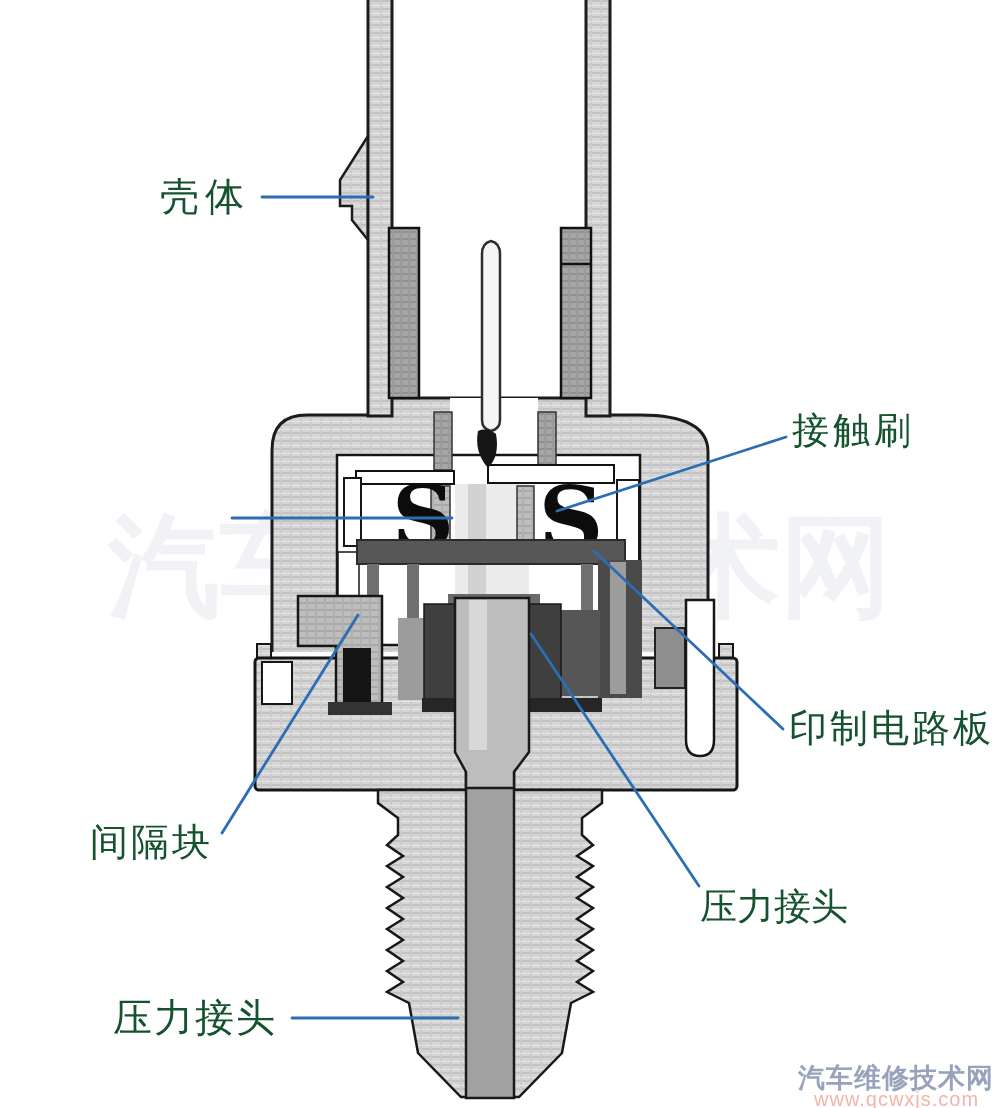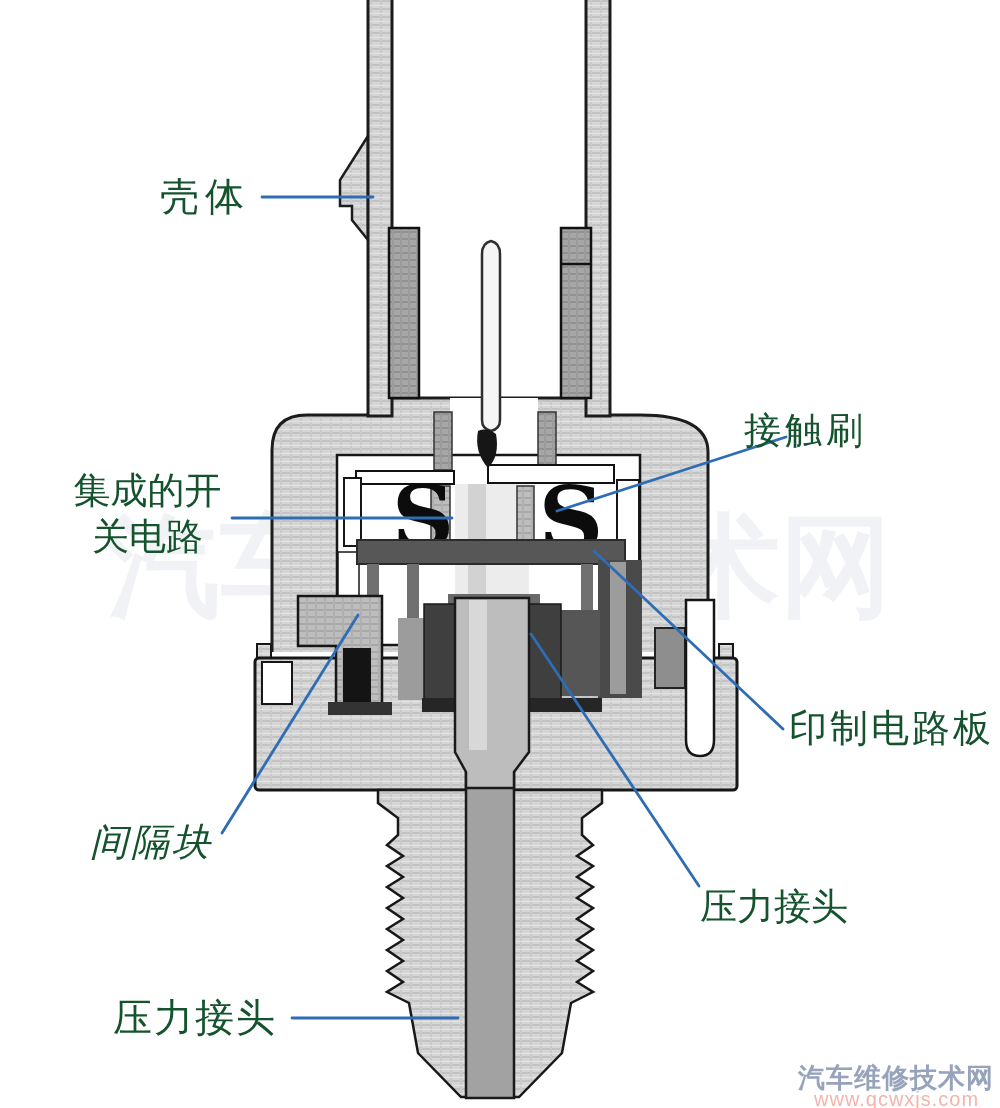--- a/index.html
+++ b/index.html
@@ -2,23 +2,23 @@
 <html><head>
 <meta charset="utf-8">
 <style>
   html,body{margin:0;padding:0;background:#ffffff;}
   #stage{position:relative;width:1000px;height:1108px;background:#ffffff;overflow:hidden;
          font-family:"Liberation Serif","DejaVu Serif",serif;}
   #art{position:absolute;left:0;top:0;}
   .lbl{position:absolute;color:#14532d;white-space:nowrap;line-height:1.18;}
   .lbl-housing{left:160px;top:174px;font-size:39px;letter-spacing:6px;}
   .lbl-switch{left:55px;top:468px;width:185px;text-align:center;font-size:37px;line-height:46px;white-space:normal;}
-  .lbl-contact{left:744px;top:409px;font-size:37px;letter-spacing:4px;}
+  .lbl-contact{left:792px;top:409px;font-size:37px;letter-spacing:4px;}
   .lbl-pcb{left:789px;top:706px;font-size:38px;letter-spacing:3px;text-align:center;}
-  .lbl-spacer{left:90px;top:820px;font-size:38px;letter-spacing:3px;font-style:italic;}
+  .lbl-spacer{left:90px;top:820px;font-size:38px;letter-spacing:3px;}
   .lbl-sensor{left:700px;top:884px;font-size:37px;line-height:46px;white-space:normal;width:230px;}
   .lbl-pressure{left:113px;top:995px;font-size:39px;letter-spacing:2px;text-align:center;}
   .wm-name{position:absolute;left:798px;top:1060px;font-size:27px;font-weight:bold;letter-spacing:1px;}
   .wm-url{position:absolute;left:814px;top:1088px;font-size:20px;letter-spacing:1px;
           font-family:"Liberation Sans","DejaVu Sans",sans-serif;}
 </style>
 </head>
 <body>
 
 <div id="stage">
@@ -136,24 +136,20 @@
       <line x1="786" y1="437" x2="557" y2="511"></line>
       <line x1="783" y1="729" x2="594" y2="551"></line>
       <line x1="222" y1="833" x2="358" y2="615"></line>
       <line x1="699" y1="886" x2="531" y2="634"></line>
       <line x1="292" y1="1018" x2="458" y2="1018"></line>
     </g>
   </svg>
 
   <div class="lbl lbl-housing">壳体</div>
 
-  <div class="lbl lbl-switch">
-    <div>集成的开</div>
-    <div>关电路</div>
-  </div>
 
   <div class="lbl lbl-contact">接触刷</div>
 
   <div class="lbl lbl-pcb">印制电路板</div>
 
   <div class="lbl lbl-spacer">间隔块</div>
 
   <div class="lbl lbl-sensor">
     <div>压力接头</div>
   </div>

